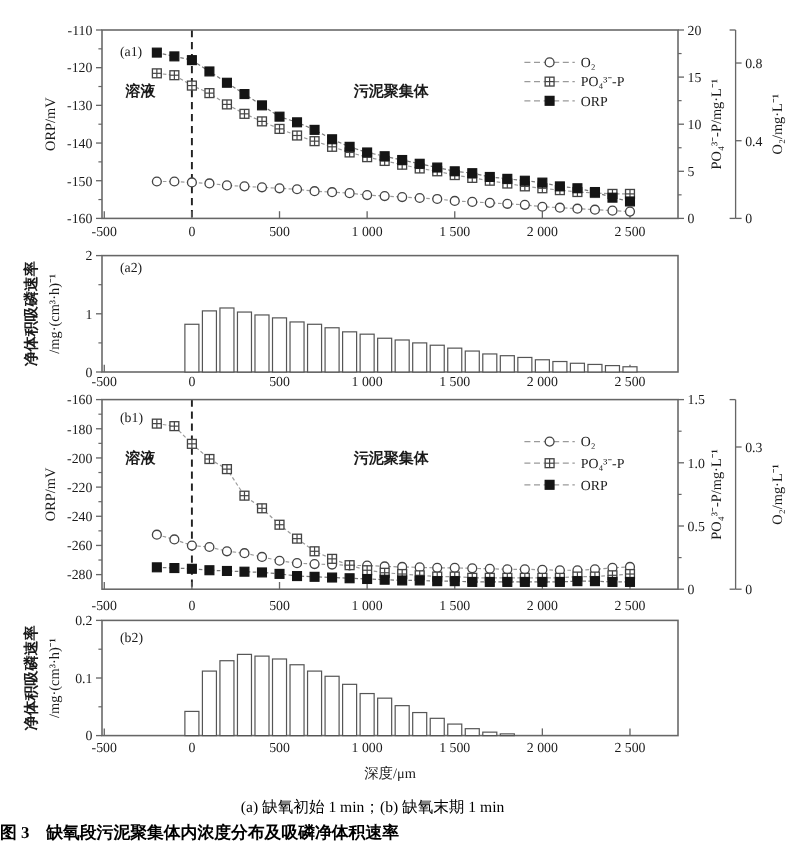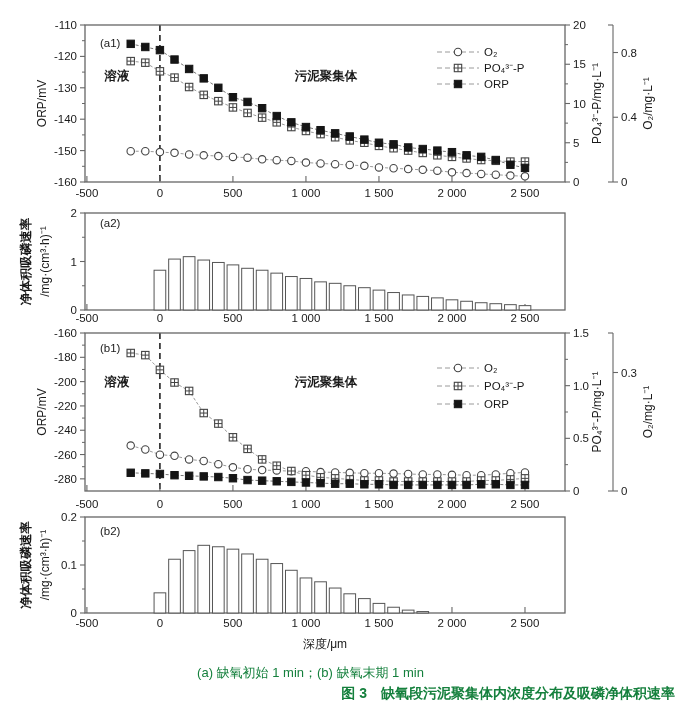--- a/index.html
+++ b/index.html
@@ -1,26 +1,26 @@
 <!DOCTYPE html>
 <html><head>
 <meta charset="utf-8">
 <style>
   html,body{margin:0;padding:0;background:#fff;}
   #fig{position:relative;width:675px;height:713px;background:#fff;
-       font-family:Liberation Sans, sans-serif;color:#15803d;overflow:hidden;}
+       font-family:Liberation Serif, serif;color:#000000;overflow:hidden;}
   svg text{fill:#1a1a1a;}
   .tick{font-size:11.5px;}
   .axlab{font-size:12px;}
   .axlab-cn{font-size:12.5px;font-weight:bold;}
   .ann{font-size:12.5px;font-weight:bold;}
   .ptag{font-size:11.5px;}
   .leg{font-size:11.5px;}
   .cap1{position:absolute;top:664px;left:0;width:621px;text-align:center;font-size:13px;}
-  .cap2{position:absolute;top:685px;left:0;width:675px;text-align:right;font-size:14px;font-weight:bold;}
+  .cap2{position:absolute;top:685px;left:0;width:675px;text-align:left;font-size:14px;font-weight:bold;}
 </style>
 </head>
 <body>
 
 <div id="fig">
   <svg id="chart-svg" width="675" height="660">
       <g>
         <line x1="159.91329479768785" y1="25" x2="159.91329479768785" y2="182" stroke="#222222" stroke-width="1.6" stroke-dasharray="6,4"></line>
         <rect x="85" y="25" width="480" height="157" fill="none" stroke="#666666" stroke-width="1.3"></rect>
         <line x1="85" y1="25" x2="80" y2="25" stroke="#666666" stroke-width="1.1"></line>

